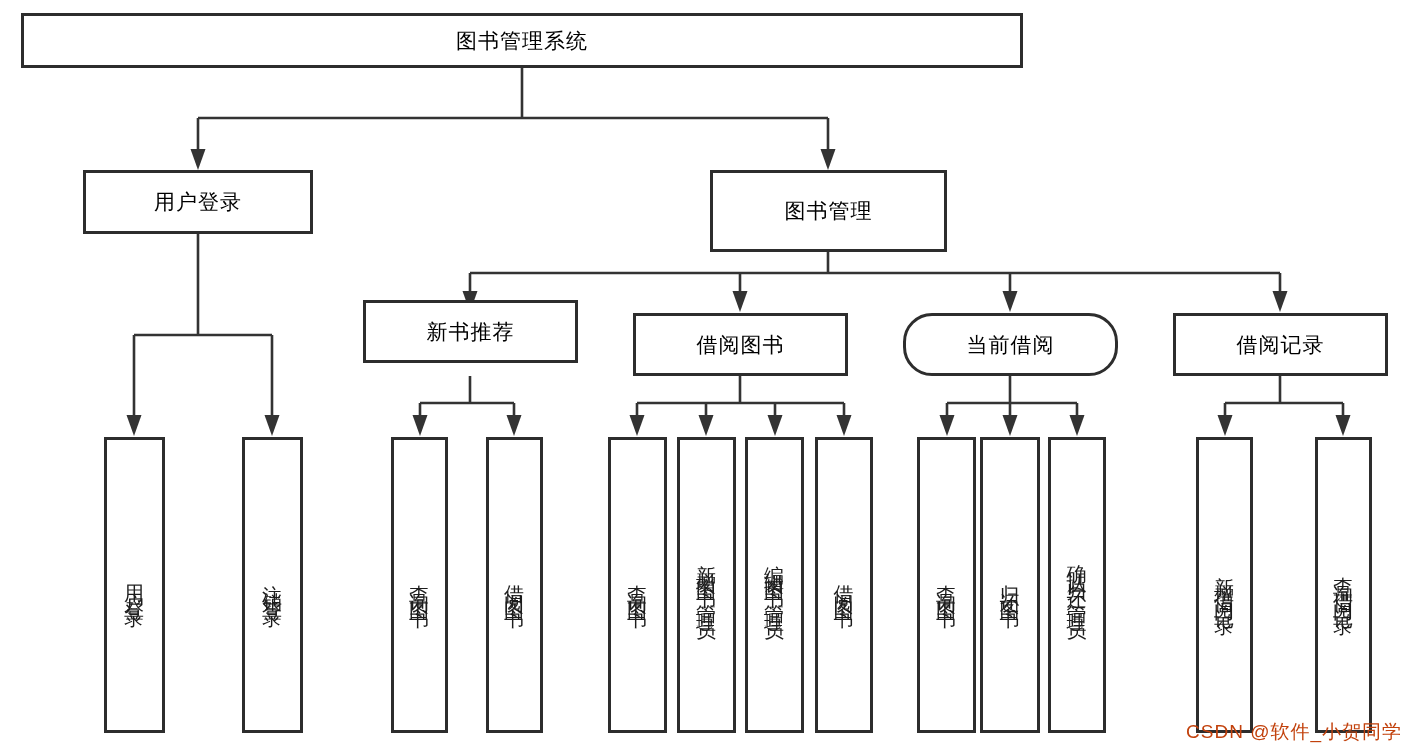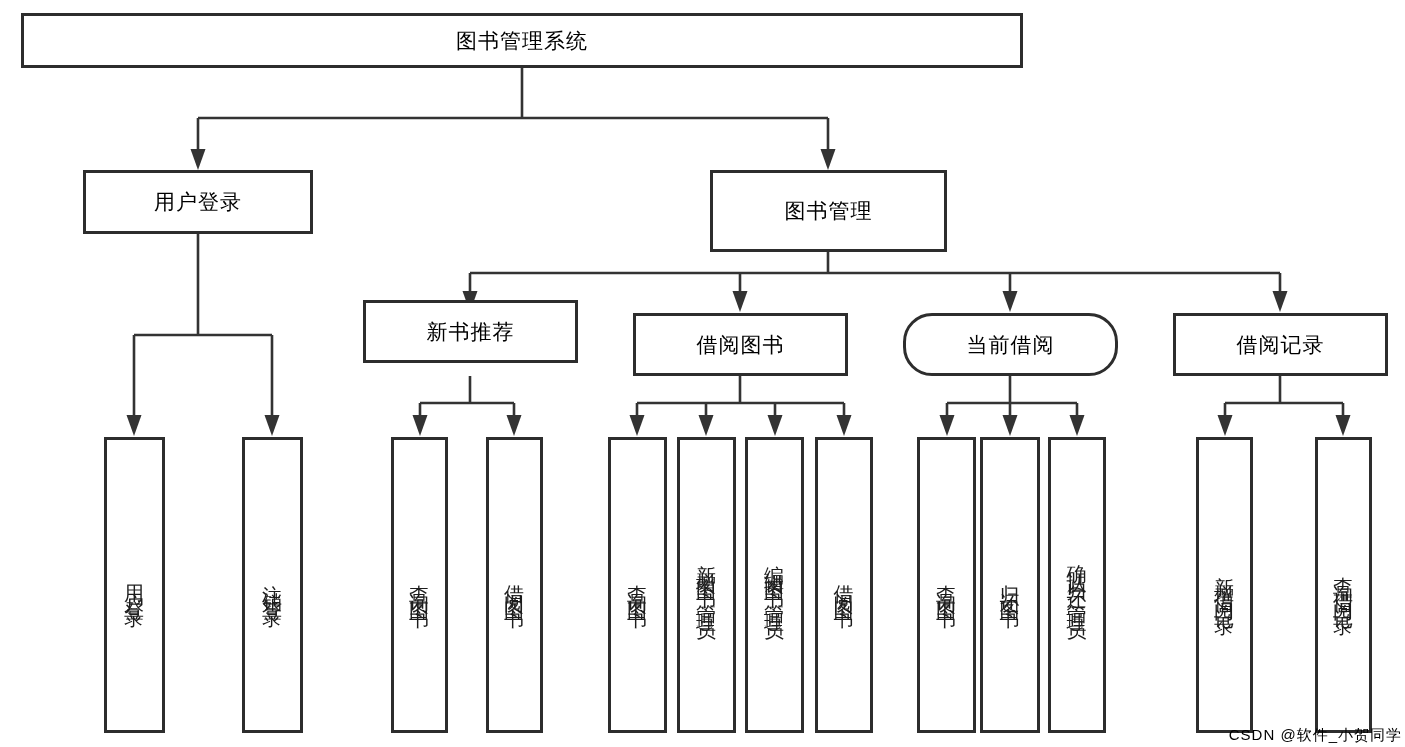--- a/index.html
+++ b/index.html
@@ -32,22 +32,22 @@
     text-orientation: mixed;
     font-size: 20px;
     line-height: 1;
     letter-spacing: 8px;
     color: #1c1c1c;
   }
   #watermark {
     position: absolute;
     right: 3px;
     bottom: 2px;
-    font-size: 15px;
-    color: #000000;
+    font-size: 19px;
+    color: #c2410c;
     letter-spacing: 1px;
     white-space: nowrap;
   }
 </style>
 </head>
 <body>
 
 <div id="stage">
 
   <svg class="wires" width="1405" height="747" viewBox="0 0 1405 747">

